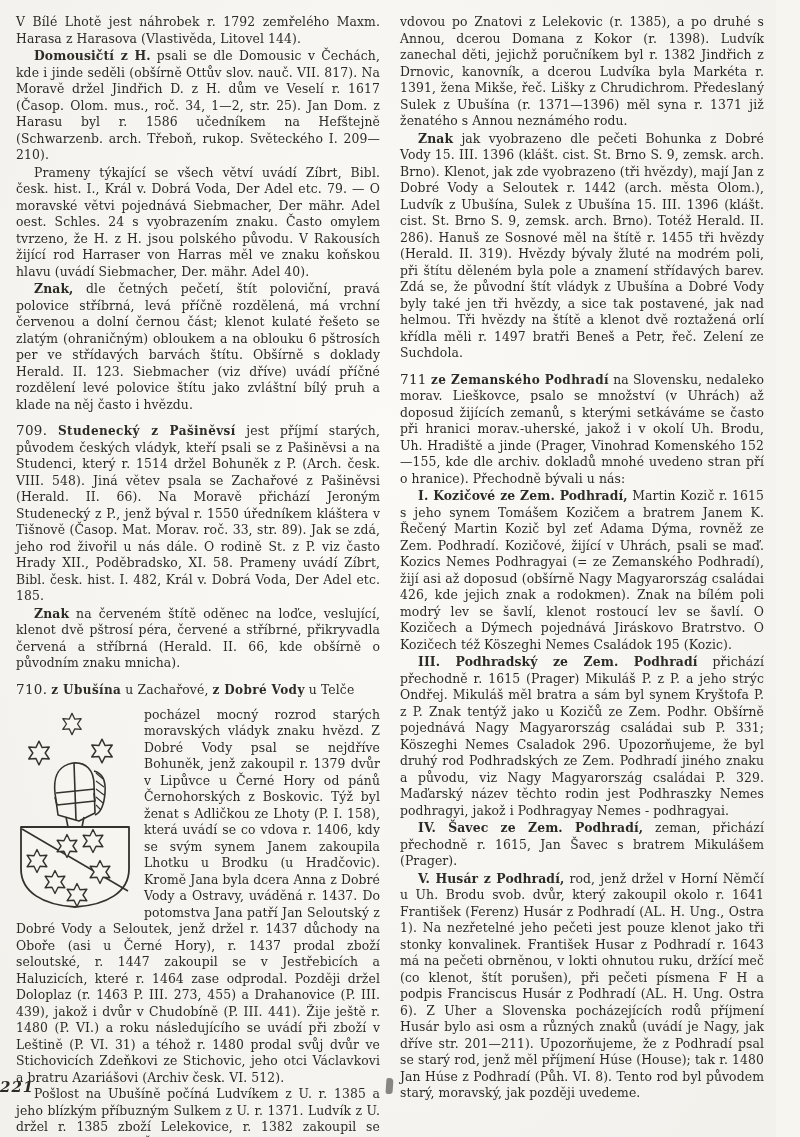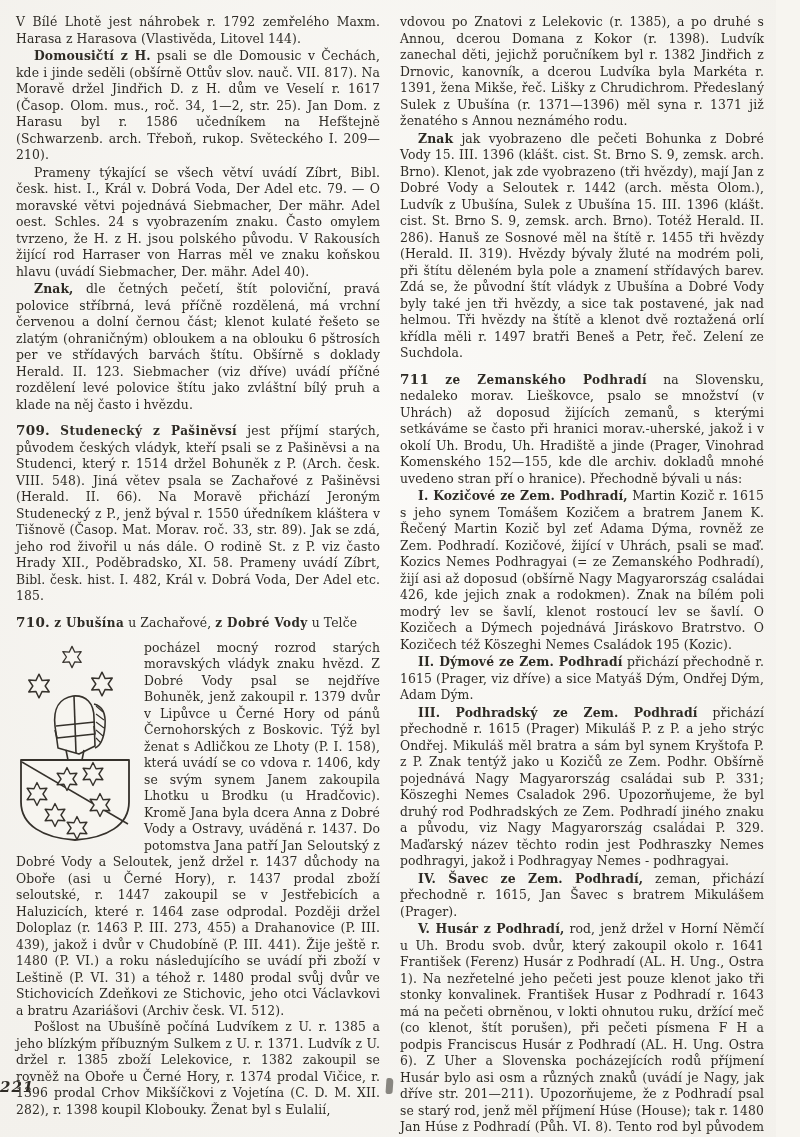--- a/index.html
+++ b/index.html
@@ -27,21 +27,21 @@
     width:376px;
     text-align:justify;
     font-size:12.4px;
     line-height:1.33;
     letter-spacing:0.1px;
   }
   p{margin:0 0 1px 0;text-indent:18px;}
   p.noindent{text-indent:0;}
   .lead{font-weight:bold;}
   .entry{margin-top:9px;}
-  .entry-num{font-size:13.5px;letter-spacing:0.3px;font-weight:bold;}
+  .entry-num{font-size:13.5px;letter-spacing:0.3px;}
   .entry-name{
     font-weight:bold;
     font-size:12px;
     letter-spacing:0.4px;
     white-space:nowrap;
   }
   .entry-inline{text-indent:0;}
   .entry-body{margin-top:8px;}
   .arms{
     float:left;
@@ -80,20 +80,21 @@
       <p><span class="lead">Domousičtí z H.</span><span> psali se dle Domousic v Čechách, kde i jinde seděli (obšírně Ottův slov. nauč. VII. 817). Na Moravě držel Jindřich D. z H. dům ve Veselí r. 1617 (Časop. Olom. mus., roč. 34, 1—2, str. 25). Jan Dom. z Harasu byl r. 1586 učedníkem na Hefštejně (Schwarzenb. arch. Třeboň, rukop. Světeckého I. 209—210).</span></p>
 
       <p><span>Prameny týkající se všech větví uvádí Zíbrt, Bibl. česk. hist. I., Král v. Dobrá Voda, Der Adel etc. 79. — O moravské větvi pojednává Siebmacher, Der mähr. Adel oest. Schles. 24 s vyobrazením znaku. Často omylem tvrzeno, že H. z H. jsou polského původu. V Rakousích žijící rod Harraser von Harras měl ve znaku koňskou hlavu (uvádí Siebmacher, Der. mähr. Adel 40).</span></p>
 
       <p><span class="lead">Znak,</span><span> dle četných pečetí, štít poloviční, pravá polovice stříbrná, levá příčně rozdělená, má vrchní červenou a dolní černou část; klenot kulaté řešeto se zlatým (ohraničným) obloukem a na oblouku 6 pštrosích per ve střídavých barvách štítu. Obšírně s doklady Herald. II. 123. Siebmacher (viz dříve) uvádí příčné rozdělení levé polovice štítu jako zvláštní bílý pruh a klade na něj často i hvězdu.</span></p>
 
       <div class="entry">
         <p class="entry-inline"><span class="entry-num">709.</span> <span class="entry-name">Studenecký z Pašiněvsí</span><span> jest příjmí starých, původem českých vládyk, kteří psali se z Pašiněvsi a na Studenci, který r. 1514 držel Bohuněk z P. (Arch. česk. VIII. 548). Jiná větev psala se Zachařové z Pašiněvsi (Herald. II. 66). Na Moravě přichází Jeroným Studenecký z P., jenž býval r. 1550 úředníkem kláštera v Tišnově (Časop. Mat. Morav. roč. 33, str. 89). Jak se zdá, jeho rod živořil u nás dále. O rodině St. z P. viz často Hrady XII., Poděbradsko, XI. 58. Prameny uvádí Zíbrt, Bibl. česk. hist. I. 482, Král v. Dobrá Voda, Der Adel etc. 185.</span></p>
       </div>
 
+      <p><span class="lead">Znak</span><span> na červeném štítě oděnec na loďce, veslující, klenot dvě pštrosí péra, červené a stříbrné, přikryvadla červená a stříbrná (Herald. II. 66, kde obšírně o původním znaku mnicha).</span></p>
 
       <div class="entry">
         <p class="entry-inline"><span class="entry-num">710.</span> <span class="entry-name">z Ubušína</span><span> u Zachařové, </span><span class="entry-name">z Dobré Vody</span><span> u Telče</span></p>
         <div class="entry-body">
           <span class="arms">
             <svg width="118" height="200" viewBox="0 0 118 200">
               <defs>
                 <polygon id="star6" points="0,-12.5 3.3,-5.7 10.8,-6.3 6.5,0 10.8,6.3 3.3,5.7 0,12.5 -3.3,5.7 -10.8,6.3 -6.5,0 -10.8,-6.3 -3.3,-5.7" fill="#f7f5f0" stroke="#35312b" stroke-width="1.5" stroke-linejoin="round"></polygon>
               </defs>
               <g>
@@ -135,21 +136,20 @@
       <p class="noindent">vdovou po Znatovi z Lelekovic (r. 1385), a po druhé s Annou, dcerou Domana z Kokor (r. 1398). Ludvík zanechal děti, jejichž poručníkem byl r. 1382 Jindřich z Drnovic, kanovník, a dcerou Ludvíka byla Markéta r. 1391, žena Mikše, řeč. Lišky z Chrudichrom. Předeslaný Sulek z Ubušína (r. 1371—1396) měl syna r. 1371 již ženatého s Annou neznámého rodu.</p>
 
       <p><span class="lead">Znak</span><span> jak vyobrazeno dle pečeti Bohunka z Dobré Vody 15. III. 1396 (klášt. cist. St. Brno S. 9, zemsk. arch. Brno). Klenot, jak zde vyobrazeno (tři hvězdy), mají Jan z Dobré Vody a Seloutek r. 1442 (arch. města Olom.), Ludvík z Ubušína, Sulek z Ubušína 15. III. 1396 (klášt. cist. St. Brno S. 9, zemsk. arch. Brno). Totéž Herald. II. 286). Hanuš ze Sosnové měl na štítě r. 1455 tři hvězdy (Herald. II. 319). Hvězdy bývaly žluté na modrém poli, při štítu děleném byla pole a znamení střídavých barev. Zdá se, že původní štít vládyk z Ubušína a Dobré Vody byly také jen tři hvězdy, a sice tak postavené, jak nad helmou. Tři hvězdy na štítě a klenot dvě roztažená orlí křídla měli r. 1497 bratři Beneš a Petr, řeč. Zelení ze Suchdola.</span></p>
 
       <div class="entry">
         <p class="entry-inline"><span class="entry-num">711</span> <span class="entry-name">ze Zemanského Podhradí</span><span> na Slovensku, nedaleko morav. Lieškovce, psalo se množství (v Uhrách) až doposud žijících zemanů, s kterými setkáváme se často při hranici morav.-uherské, jakož i v okolí Uh. Brodu, Uh. Hradiště a jinde (Prager, Vinohrad Komenského 152—155, kde dle archiv. dokladů mnohé uvedeno stran pří o hranice). Přechodně bývali u nás:</span></p>
       </div>
 
       <p><span class="lead">I. Kozičové ze Zem. Podhradí,</span><span> Martin Kozič r. 1615 s jeho synem Tomášem Kozičem a bratrem Janem K. Řečený Martin Kozič byl zeť Adama Dýma, rovněž ze Zem. Podhradí. Kozičové, žijící v Uhrách, psali se maď. Kozics Nemes Podhragyai (= ze Zemanského Podhradí), žijí asi až doposud (obšírně Nagy Magyarország családai 426, kde jejich znak a rodokmen). Znak na bílém poli modrý lev se šavlí, klenot rostoucí lev se šavlí. O Kozičech a Dýmech pojednává Jiráskovo Bratrstvo. O Kozičech též Köszeghi Nemes Családok 195 (Kozic).</span></p>
 
-      <p><span class="lead">II. Dýmové ze Zem. Podhradí</span><span> přichází přechodně r. 1615 (Prager, viz dříve) a sice Matyáš Dým, Ondřej Dým, Adam Dým.</span></p>
 
       <p><span class="lead">III. Podhradský ze Zem. Podhradí</span><span> přichází přechodně r. 1615 (Prager) Mikuláš P. z P. a jeho strýc Ondřej. Mikuláš měl bratra a sám byl synem Kryštofa P. z P. Znak tentýž jako u Kozičů ze Zem. Podhr. Obšírně pojednává Nagy Magyarország családai sub P. 331; Köszeghi Nemes Csaladok 296. Upozorňujeme, že byl druhý rod Podhradských ze Zem. Podhradí jiného znaku a původu, viz Nagy Magyarország családai P. 329. Maďarský název těchto rodin jest Podhraszky Nemes podhragyi, jakož i Podhragyay Nemes - podhragyai.</span></p>
 
       <p><span class="lead">IV. Šavec ze Zem. Podhradí,</span><span> zeman, přichází přechodně r. 1615, Jan Šavec s bratrem Mikulášem (Prager).</span></p>
 
       <p><span class="lead">V. Husár z Podhradí,</span><span> rod, jenž držel v Horní Němčí u Uh. Brodu svob. dvůr, který zakoupil okolo r. 1641 František (Ferenz) Husár z Podhradí (AL. H. Ung., Ostra 1). Na nezřetelné jeho pečeti jest pouze klenot jako tři stonky konvalinek. František Husar z Podhradí r. 1643 má na pečeti obrněnou, v lokti ohnutou ruku, držící meč (co klenot, štít porušen), při pečeti písmena F H a podpis Franciscus Husár z Podhradí (AL. H. Ung. Ostra 6). Z Uher a Slovenska pocházejících rodů příjmení Husár bylo asi osm a různých znaků (uvádí je Nagy, jak dříve str. 201—211). Upozorňujeme, že z Podhradí psal se starý rod, jenž měl příjmení Húse (House); tak r. 1480 Jan Húse z Podhradí (Půh. VI. 8). Tento rod byl původem starý, moravský, jak později uvedeme.</span></p>
     </div>
   </div>
 
   <div class="smudge"></div>

